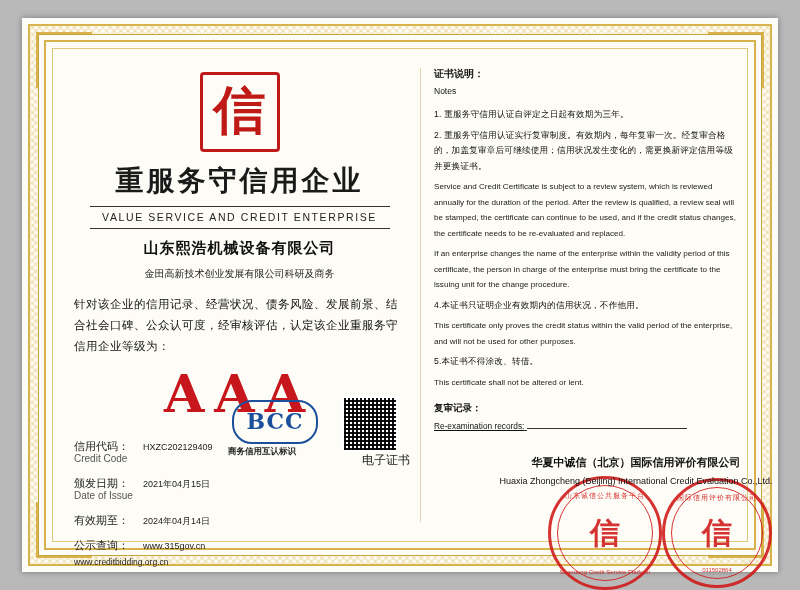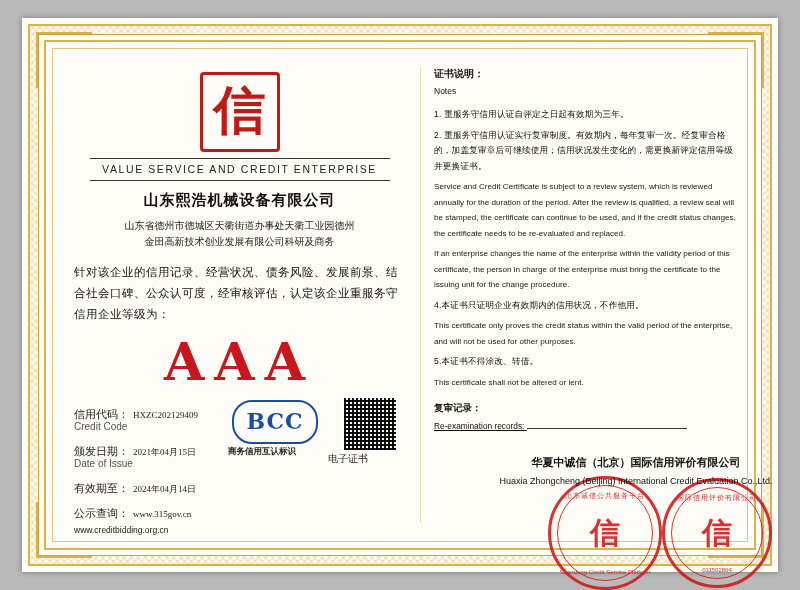--- a/index.html
+++ b/index.html
@@ -91,21 +91,21 @@
     font-family:"DejaVu Serif", serif;
     font-size:52px;font-weight:bold;color:#c8161d;
     letter-spacing:10px;margin-top:6px;
   }
   .fields{
     margin-top:16px;text-align:left;padding-left:12px;font-size:9px;color:#222;
   }
   .field-row{margin-bottom:12px;line-height:12px;}
   .field-row .cn{font-size:11px;}
   .field-row .en{font-size:10px;color:#555;}
-  .field-row .val{margin-left:4px;font-family:Liberation Serif, serif;}
+  .field-row .val{margin-left:14px;}
   .websites{font-size:8.5px;color:#222;line-height:13px;margin-top:4px;}
 
   
   .badge-row{
     position:absolute;left:170px;bottom:66px;width:190px;height:70px;
   }
   .bcc{
     position:absolute;left:0;top:4px;width:82px;height:40px;
     border:2px solid #1b4f9c;border-radius:20px;
     color:#1b4f9c;font-weight:bold;font-size:22px;
@@ -118,22 +118,22 @@
   }
   .qr{
     position:absolute;left:110px;top:0;width:52px;height:52px;
     background:
       repeating-linear-gradient(0deg,#111 0 2px,#fff 2px 4px),
       repeating-linear-gradient(90deg,#111 0 2px,#fff 2px 4px);
     background-blend-mode:multiply;
     border:2px solid #fff;
   }
   .qr-cap{
-    position:absolute;left:96px;top:56px;width:82px;text-align:left;
-    font-size:10px;color:#222;
+    position:absolute;left:96px;top:56px;width:82px;text-align:right;
+    font-size:12px;color:#222;
   }
 
   
   .vdivide{
     position:absolute;left:358px;top:10px;bottom:10px;width:1px;background:#e2d6ad;
   }
 
   
   .right{
     position:absolute;left:372px;top:8px;right:0;
@@ -196,26 +196,26 @@
   <div class="border-thin"></div>
   <div class="corner tl"></div>
   <div class="corner tr"></div>
   <div class="corner bl"></div>
   <div class="corner br"></div>
 
   <div class="content">
 
     <div class="left">
       <div class="seal-logo">信</div>
+      <div class="main-title">重服务守信用企业</div>
       <div class="title-rule"></div>
       <div class="sub-title-en">VALUE SERVICE AND CREDIT ENTERPRISE</div>
       <div class="title-rule2"></div>
       <div class="company">山东熙浩机械设备有限公司</div>
       <div class="addr">
-        <div>山东省德州市德城区天衢街道办事处天衢工业园德州</div>
         <div>金田高新技术创业发展有限公司科研及商务</div>
       </div>
       <div class="para">针对该企业的信用记录、经营状况、债务风险、发展前景、结合社会口碑、公众认可度，经审核评估，认定该企业重服务守信用企业等级为：</div>
       <div class="grade">AAA</div>
 
       <div class="fields">
         <div class="field-row">
           <span class="cn">信用代码：</span><span class="val">HXZC202129409</span>
           <div class="en">Credit Code</div>
         </div>

